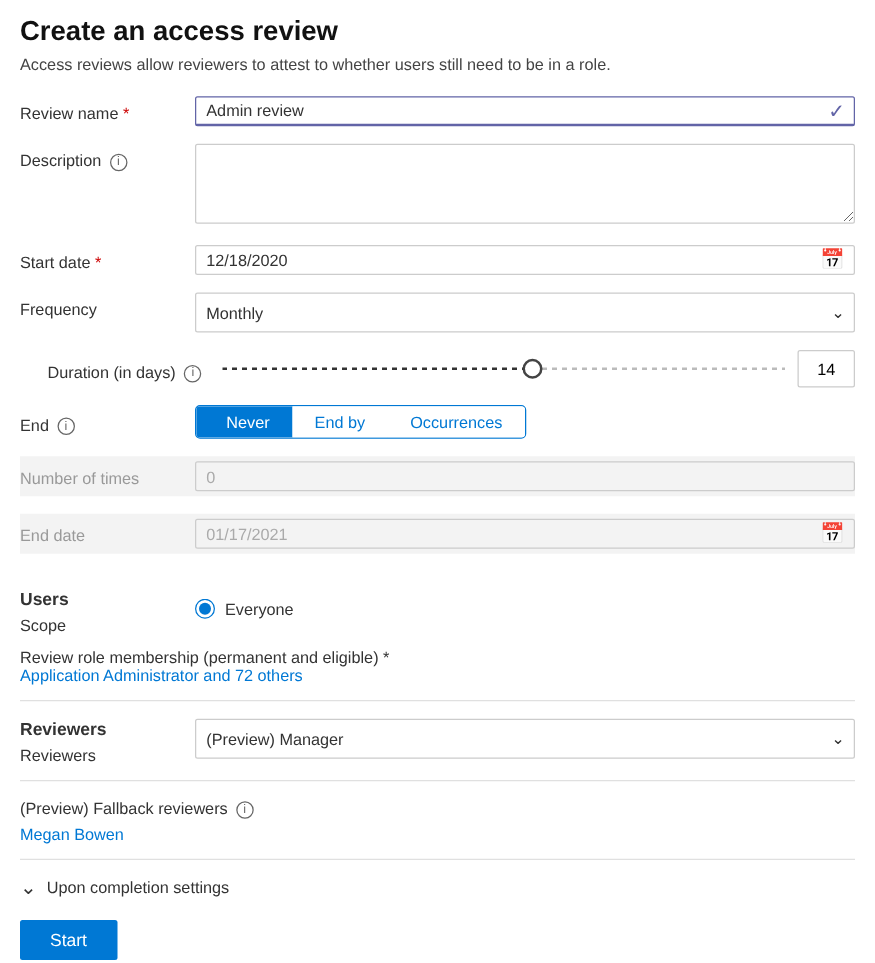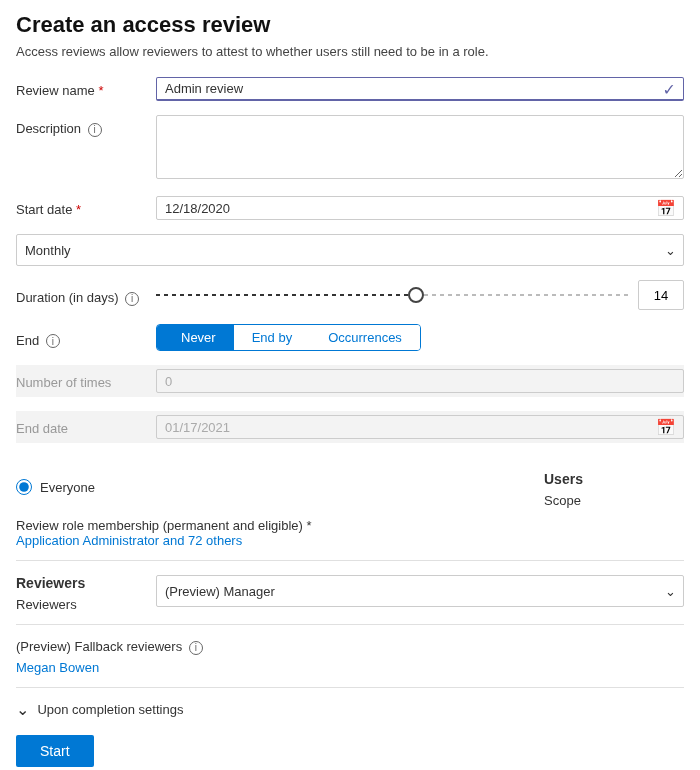--- a/index.html
+++ b/index.html
@@ -326,36 +326,39 @@
   <div class="form-control-wrap">
     <div class="date-input-wrap">
       <input type="text" class="text-input" value="12/18/2020" style="">
       <span class="calendar-icon">📅</span>
     </div>
   </div>
 </div>
 
 
 <div class="form-row">
+  <div class="form-label">
+    <span>Frequency</span>
+  </div>
   <div class="form-control-wrap">
     <div class="select-wrap">
       <select>
         <option>Monthly</option>
         <option>Weekly</option>
         <option>Quarterly</option>
         <option>Annually</option>
         <option>One time</option>
       </select>
       <span class="chevron-icon">⌄</span>
     </div>
   </div>
 </div>
 
 
-<div class="form-row" style="align-items:center;">
+<div class="form-row" style="align-items:center;margin-left:22px;">
   <div class="form-label">
     <span>Duration (in days)</span>
     <span class="info-icon">i</span>
   </div>
   <div class="form-control-wrap">
     <div class="slider-section">
       <div class="slider-wrap">
         <div class="slider-track" style="width:100%;position:relative;height:4px;background:transparent;">
           <div class="slider-track-left" style="position:absolute;left:0;top:1px;height:2px;width:55%;background:repeating-linear-gradient(to right,#333 0,#333 4px,transparent 4px,transparent 8px);"></div>
           <div class="slider-track-right" style="position:absolute;left:55%;top:1px;height:2px;right:0;background:repeating-linear-gradient(to right,#bbb 0,#bbb 4px,transparent 4px,transparent 8px);"></div>
@@ -404,29 +407,29 @@
       <span class="calendar-icon" style="color:#aaa;">📅</span>
     </div>
   </div>
 </div>
 
 <div style="height:14px;"></div>
 
 
 <div>
   <div style="display:flex;align-items:flex-start;">
+    <div style="width:140px;min-width:140px;">
+      <div class="users-section-header">Users</div>
+      <div class="scope-label-col">Scope</div>
+    </div>
     <div style="flex:1;padding-top:4px;">
       <div class="radio-row">
         <input type="radio" name="scope" checked="" style="">
         <label class="radio-label">Everyone</label>
       </div>
-    </div>
-    <div style="width:140px;min-width:140px;">
-      <div class="users-section-header">Users</div>
-      <div class="scope-label-col">Scope</div>
     </div>
   </div>
 </div>
 
 
 <div class="review-role-section" style="margin-top:10px;">
   <span>Review role membership (permanent and eligible)</span>
   <span class="required"> *</span>
   <br>
   <a class="role-link" href="#">Application Administrator and 72 others</a>

